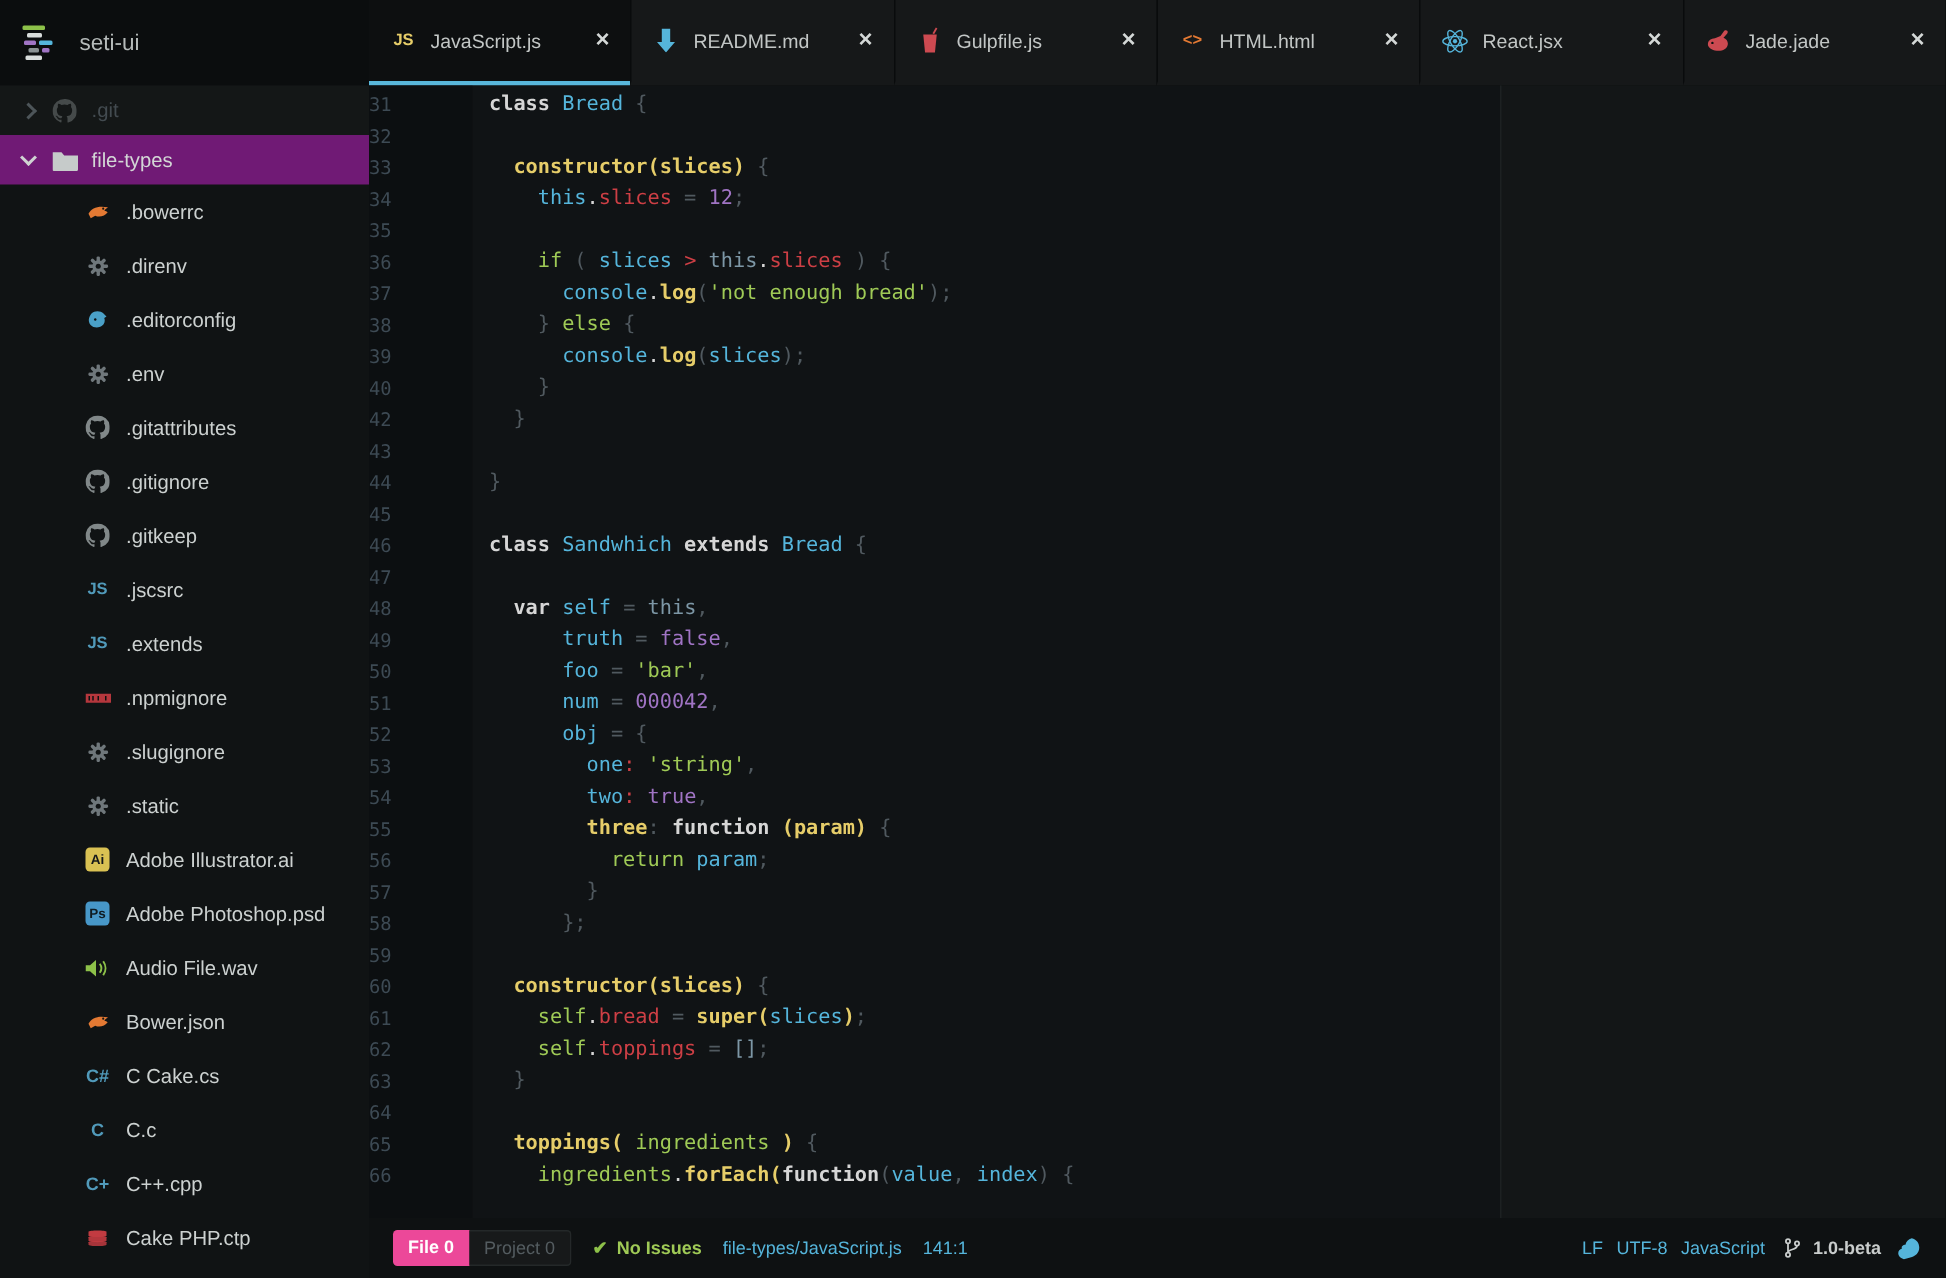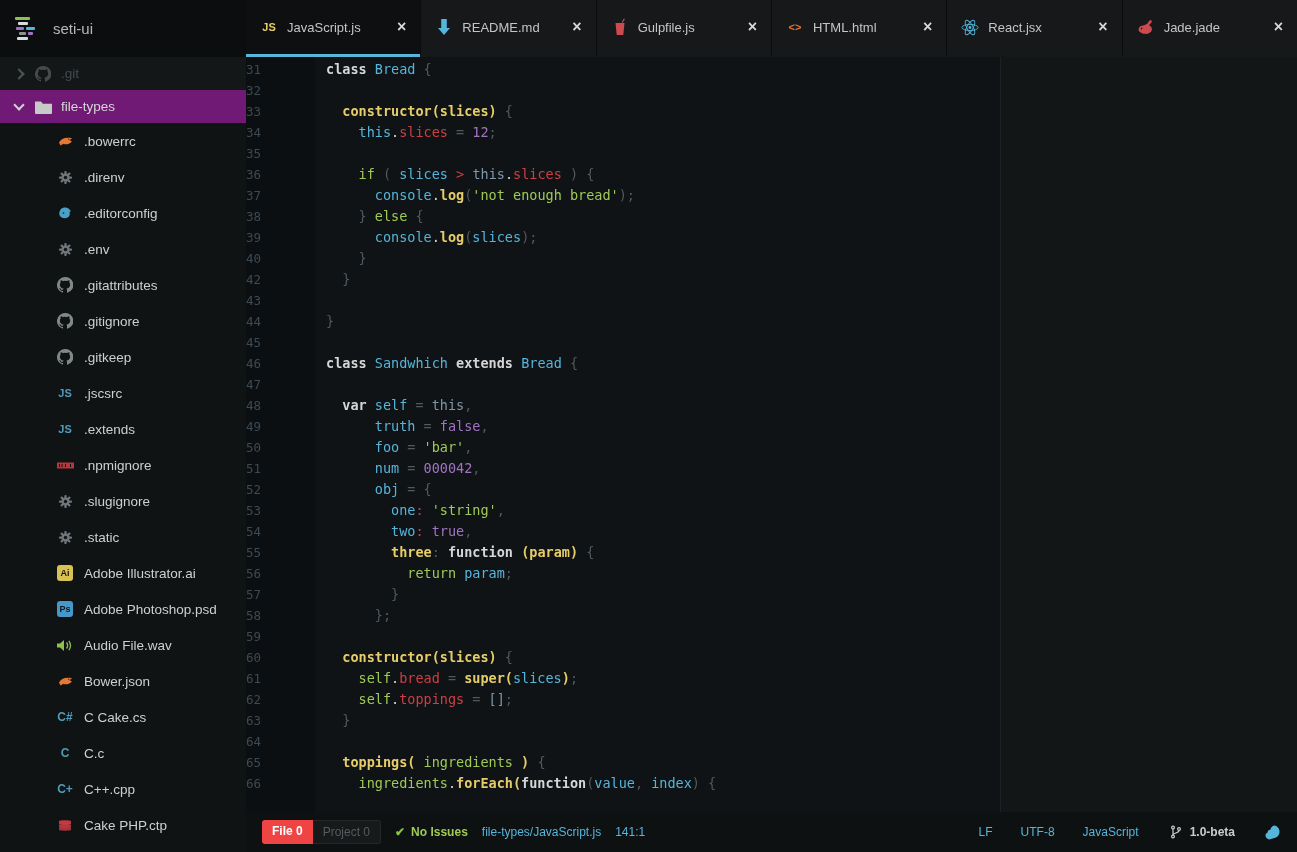--- a/index.html
+++ b/index.html
@@ -60,27 +60,27 @@
   .grn{color:#9fca56;}
   .pur{color:#a074c4;}
   .pun{color:#50595f;}
   .wht{color:#d6d6d6;}
   .gblu{color:#7d97a6;}
   .rightpane{flex:1;background:#131617;border-left:1px solid #1d2122;}
 
   
   .statusbar{height:40px;flex:none;background:#0e1112;display:flex;align-items:center;padding:0 16px;font-size:12px;gap:14px;}
   .chips{display:flex;align-items:stretch;}
-  .chip-file{background:#ef4444;color:#fff;font-weight:bold;padding:4px 10px;border-radius:3px 0 0 3px;}
+  .chip-file{background:#ec4899;color:#fff;font-weight:bold;padding:4px 10px;border-radius:3px 0 0 3px;}
   .chip-project{background:#17191a;color:#545c60;padding:4px 10px;border-radius:0 3px 3px 0;border:1px solid #242829;border-left:none;}
   .st-issues{color:#9fca56;font-weight:bold;display:flex;align-items:center;gap:6px;}
   .st-check{color:#8dc149;font-size:12px;}
   .st-path{color:#55b5db;}
   .st-pos{color:#55b5db;}
-  .st-right{margin-left:auto;display:flex;align-items:center;gap:28px;text-align:center;}
+  .st-right{margin-left:auto;display:flex;align-items:center;gap:9px;text-align:center;}
   .sr-blue{color:#55b5db;}
   .sr-ver{color:#c9cdcc;display:flex;align-items:center;gap:5px;font-weight:bold;}
 </style>
 </head>
 <body>
 
 <div class="app">
 
   <div class="sidebar">
     <div class="sb-header">

